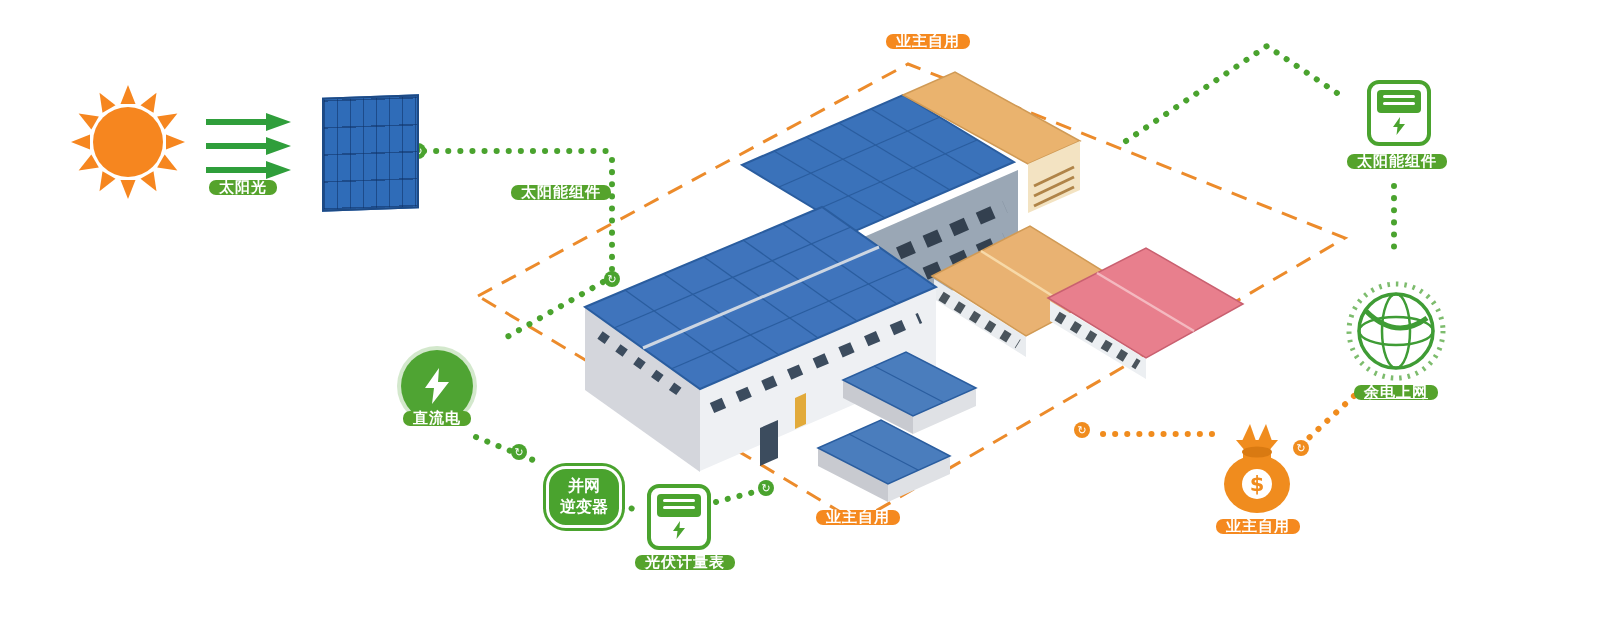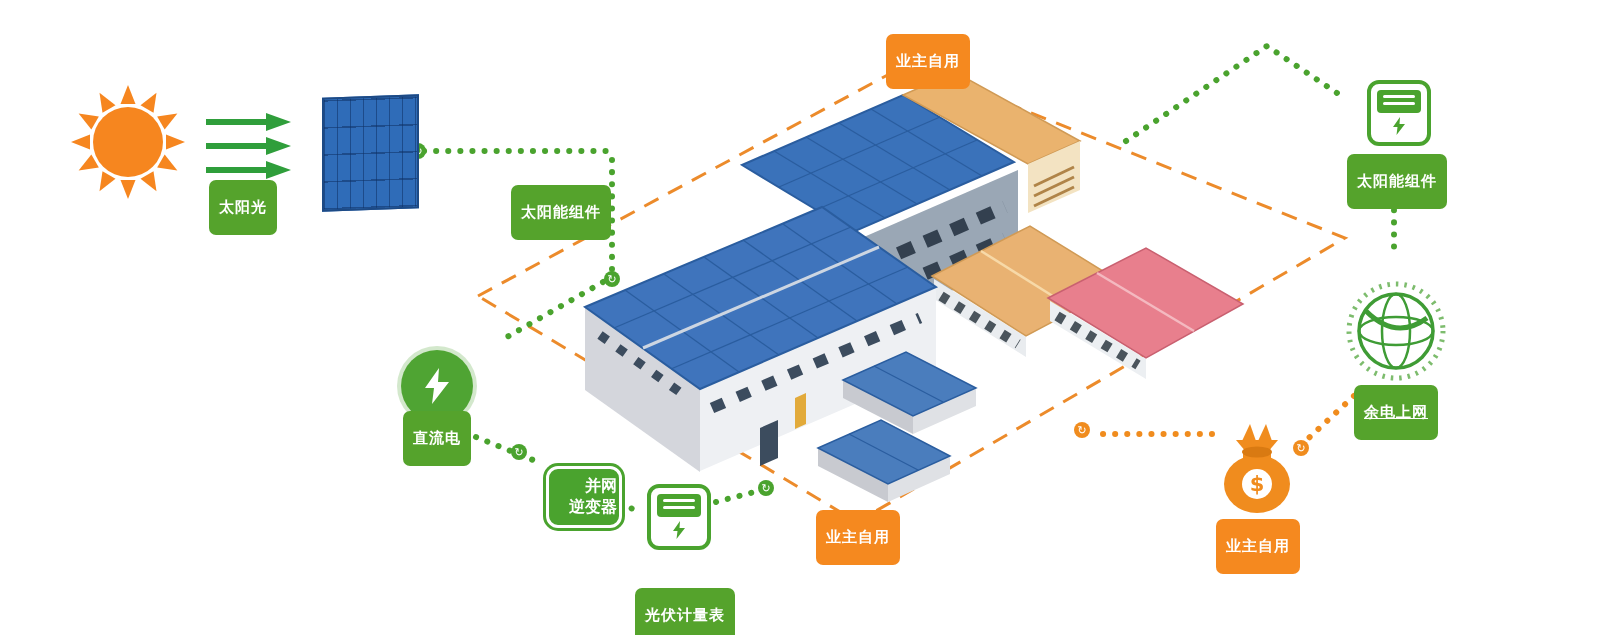--- a/index.html
+++ b/index.html
@@ -1,33 +1,33 @@
 <!DOCTYPE html>
 <html><head>
 <meta charset="utf-8">
 <style>
   html,body{margin:0;padding:0;background:#fff;}
   #canvas{position:relative;width:1599px;height:635px;background:#fff;overflow:hidden;
           font-family:"DejaVu Sans",sans-serif;}
   #scene{position:absolute;left:0;top:0;}
   .pill{position:absolute;transform:translateX(-50%);color:#fff;font-weight:bold;font-size:15px;
-        line-height:1;padding:20px 10px;border-radius:7px;white-space:nowrap;letter-spacing:1px;}
+        line-height:1;padding:0 10px;border-radius:7px;white-space:nowrap;letter-spacing:1px;}
   .pill.green{background:#55a32c;}
   .pill.orange{background:#f5891f;}
   .panel{position:absolute;left:322px;top:96px;width:93px;height:110px;background:#2f6cb8;
          border:2px solid #1d4a85;transform:skewY(-2deg);
          background-image:
            repeating-linear-gradient(90deg, rgba(14,48,100,.55) 0 1.5px, transparent 1.5px 13px),
            repeating-linear-gradient(0deg, rgba(14,48,100,.55) 0 1.5px, transparent 1.5px 27px);}
   .dc-circle{position:absolute;left:401px;top:350px;width:72px;height:72px;border-radius:50%;
              background:#4fa433;display:flex;align-items:center;justify-content:center;
              box-shadow:0 0 0 4px rgba(79,164,51,.25);}
   .inv{position:absolute;left:546px;top:466px;width:66px;background:#4aa32e;border:3px solid #fff;
-       box-shadow:0 0 0 3px #4aa32e;border-radius:12px;color:#fff;font-weight:bold;font-size:16px;
-       text-align:right;padding:7px 2px;line-height:1.3;}
+       box-shadow:0 0 0 3px #4aa32e;border-radius:20px;color:#fff;font-weight:bold;font-size:16px;
+       text-align:center;padding:7px 2px;line-height:1.3;}
   .meter{position:absolute;width:56px;height:58px;background:#fff;border:4px solid #4aa32e;border-radius:12px;}
   .meter .screen{margin:6px 6px 4px;height:22px;background:#4aa32e;border-radius:4px;padding-top:1px;}
   .meter .screen .bar{height:3px;background:#fff;margin:4px 6px 0;border-radius:2px;}
   .meter .boltrow{display:flex;justify-content:center;}
 </style>
 </head>
 <body>
 
 <div id="canvas">
 
@@ -210,18 +210,18 @@
         <polygon points="7,0 0,10 4.5,10 3.5,18 12,7 6.5,7" fill="#4aa32e"></polygon>
       </svg>
     </div>
   </div>
 
   <div class="pill green" style="left:243px;top:180px;font-family:Liberation Serif, serif;">太阳光</div>
   <div class="pill green" style="left:561px;top:139px;margin-top:46px;">太阳能组件</div>
   <div class="pill orange" style="left:928px;top:34px;">业主自用</div>
   <div class="pill orange" style="left:858px;top:510px;">业主自用</div>
   <div class="pill green" style="left:437px;top:411px;">直流电</div>
-  <div class="pill green" style="left:685px;top:588px;">光伏计量表</div>
+  <div class="pill green" style="left:685px;top:555px;">光伏计量表</div>
   <div class="pill green" style="left:1397px;top:154px;">太阳能组件</div>
   <div class="pill green" style="left:1396px;top:385px;text-decoration:underline;">余电上网</div>
   <div class="pill orange" style="left:1258px;top:519px;">业主自用</div>
 
 </div>
 
 </body></html>

